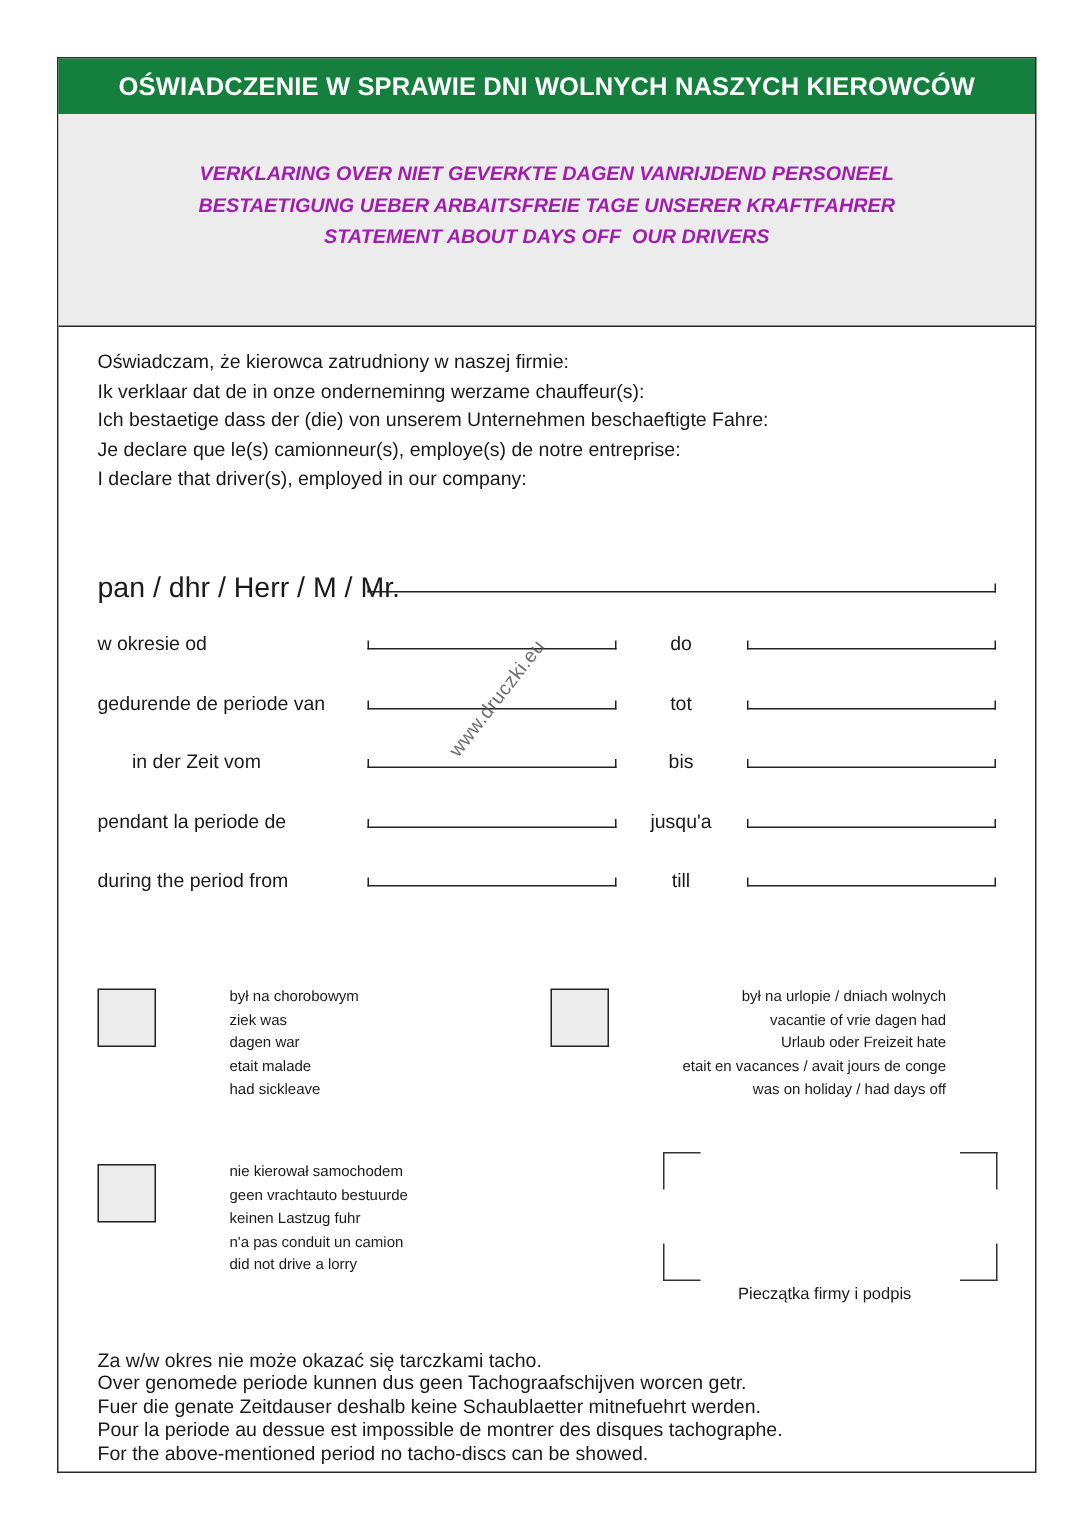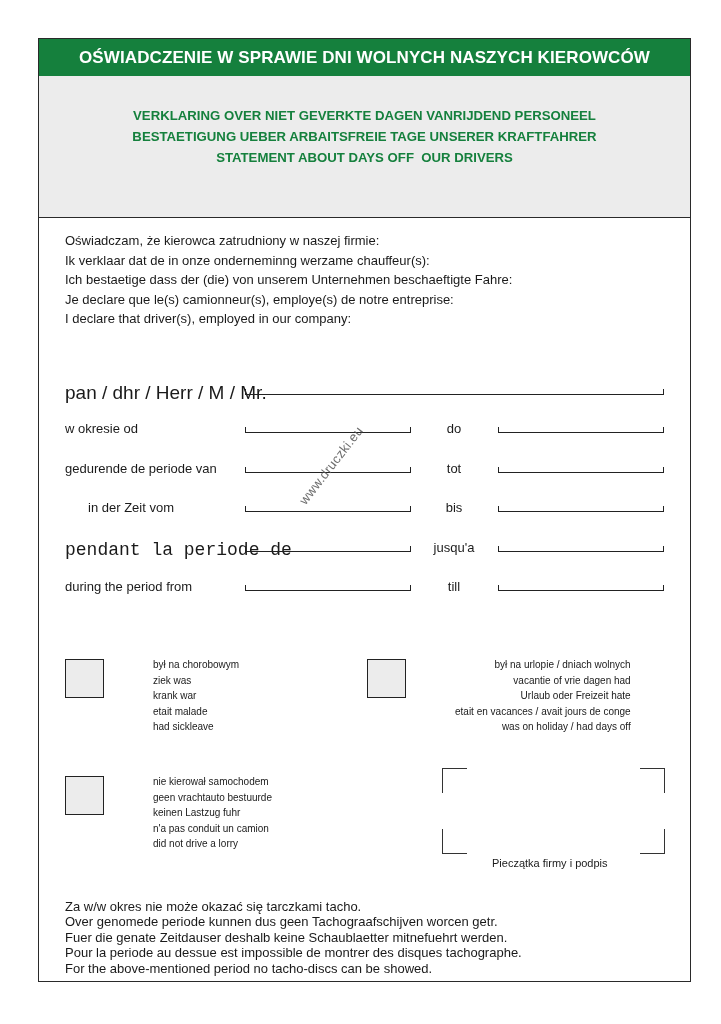--- a/index.html
+++ b/index.html
@@ -15,21 +15,21 @@
     position:absolute; left:0; top:0; right:0; height:37px;
     background:#15803d; color:#fff; font-weight:bold; font-size:17px;
     text-align:center; line-height:38px; letter-spacing:0.1px;
   }
   .subtitle-band {
     position:absolute; left:0; top:37px; right:0; height:141px;
     background:#ececec; border-bottom:1.5px solid #2a2a2a;
   }
   .subtitle-lines {
     position:absolute; left:0; right:0; top:29px; text-align:center;
-    font-weight:bold; font-size:13.2px; line-height:21px; color:#15803d;
+    font-weight:bold; font-size:13.2px; line-height:21px; color:#a21caf;font-style:italic;
   }
   .intro {
     position:absolute; left:26px; top:192px; font-size:13px; line-height:19.5px;
   }
   .lbl { position:absolute; white-space:nowrap; }
   .line {
     position:absolute; height:6px; border-left:1.3px solid #222; border-right:1.3px solid #222;
     border-bottom:1.3px solid #222; box-sizing:border-box;
   }
   .mid-lbl { position:absolute; text-align:center; width:60px; white-space:nowrap; }
@@ -78,35 +78,35 @@
   <div class="lbl" style="left:26px; top:422px; font-size:13px;">gedurende de periode van</div>
   <div class="line" style="left:206px; top:428px; width:166px;"></div>
   <div class="mid-lbl" style="left:385px; top:422px; font-size:13px;">tot</div>
   <div class="line" style="left:459px; top:428px; width:166px;"></div>
 
   <div class="lbl" style="left:26px; top:461px; font-size:13px;margin-left:23px;">in der Zeit vom</div>
   <div class="line" style="left:206px; top:467px; width:166px;"></div>
   <div class="mid-lbl" style="left:385px; top:461px; font-size:13px;">bis</div>
   <div class="line" style="left:459px; top:467px; width:166px;"></div>
 
-  <div class="lbl" style="left:26px; top:501px; font-size:18px;font-family:Liberation Mono, monospace;">pendant la periode de</div>
+  <div class="lbl" style="left:26px; top:501px; font-size:13px;">pendant la periode de</div>
   <div class="line" style="left:206px; top:507px; width:166px;"></div>
   <div class="mid-lbl" style="left:385px; top:501px; font-size:13px;">jusqu'a</div>
   <div class="line" style="left:459px; top:507px; width:166px;"></div>
 
   <div class="lbl" style="left:26px; top:540px; font-size:13px;">during the period from</div>
   <div class="line" style="left:206px; top:546px; width:166px;"></div>
   <div class="mid-lbl" style="left:385px; top:540px; font-size:13px;">till</div>
   <div class="line" style="left:459px; top:546px; width:166px;"></div>
 
   <div class="cb" style="left:26px; top:620px;"></div>
   <div class="opt-text" style="left:82px; top:618px;">
     <div>był na chorobowym</div>
     <div>ziek was</div>
-    <div>krank war</div>
+    <div>dagen war</div>
     <div>etait malade</div>
     <div>had sickleave</div>
   </div>
 
   <div class="cb" style="left:328px; top:620px;"></div>
   <div class="opt-text" style="left:384px; top:618px;text-align:right;">
     <div>był na urlopie / dniach wolnych</div>
     <div>vacantie of vrie dagen had</div>
     <div>Urlaub oder Freizeit hate</div>
     <div>etait en vacances / avait jours de conge</div>

